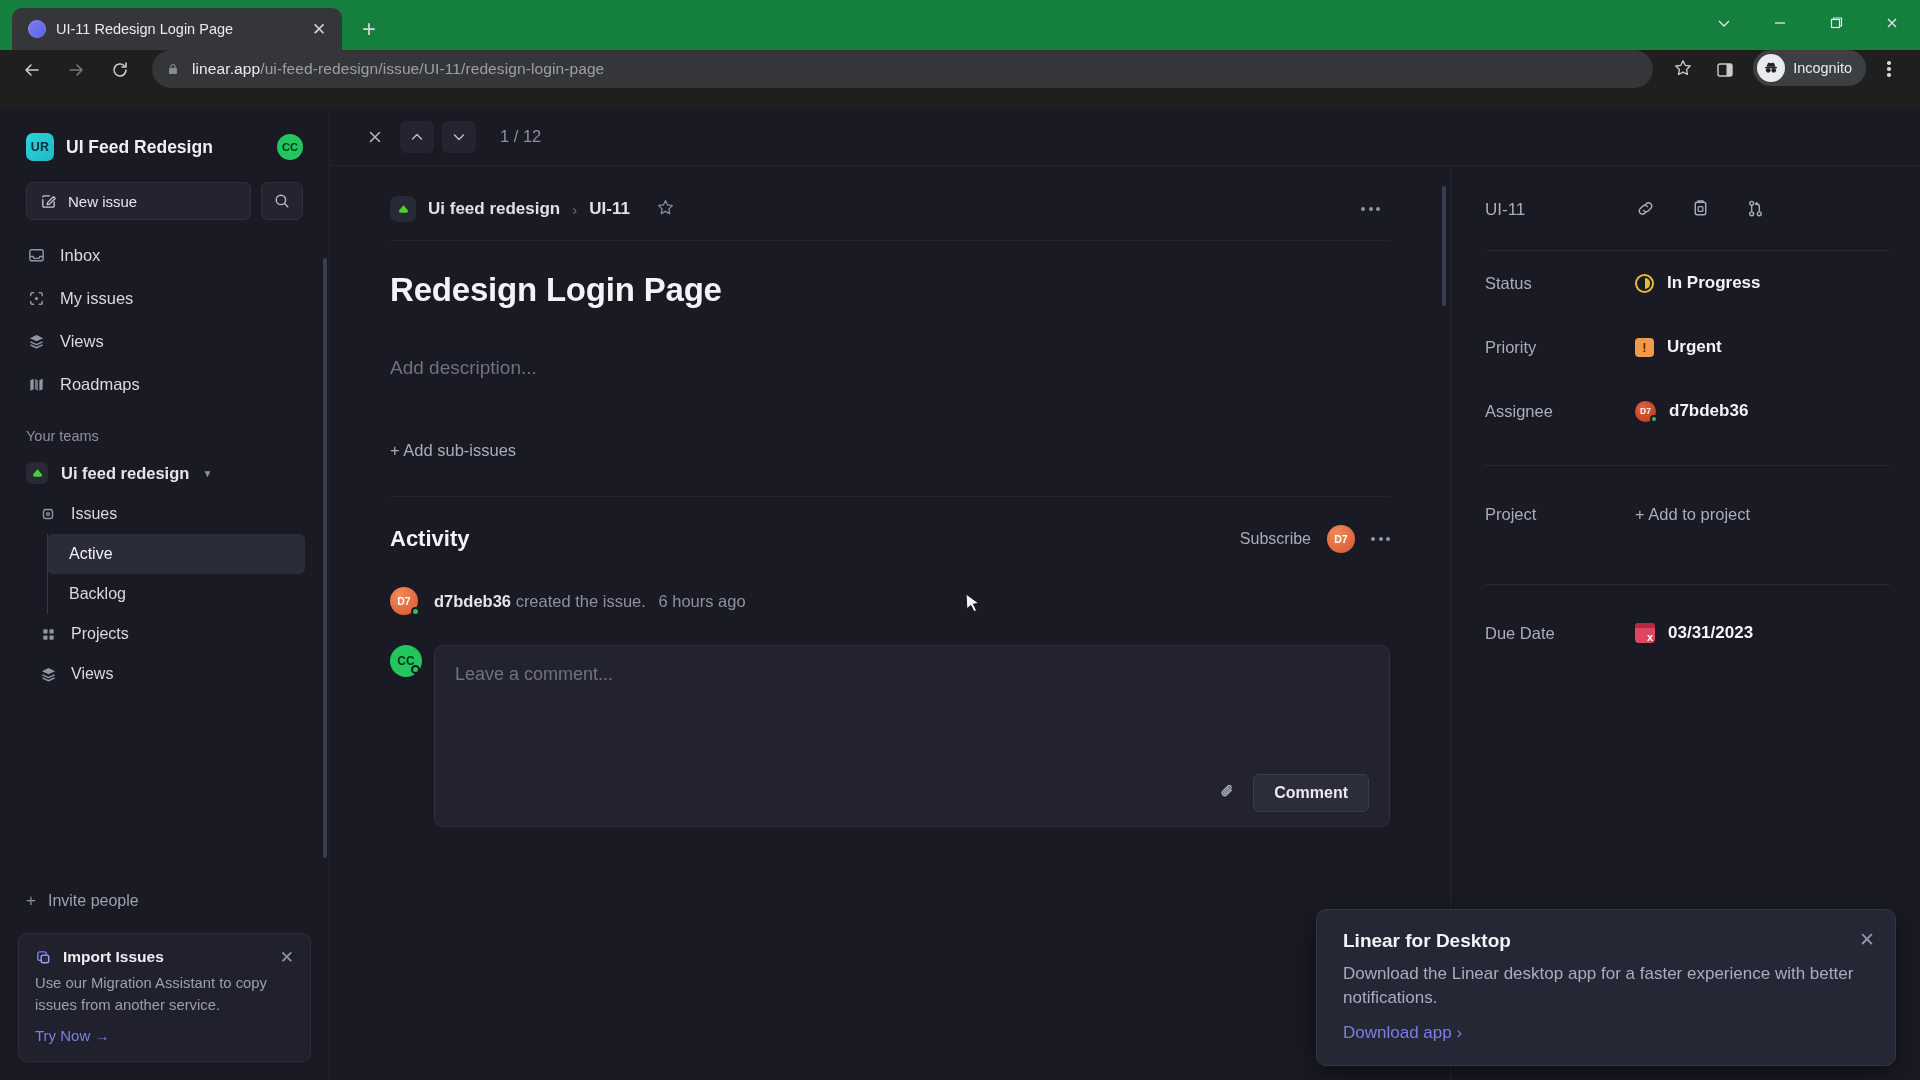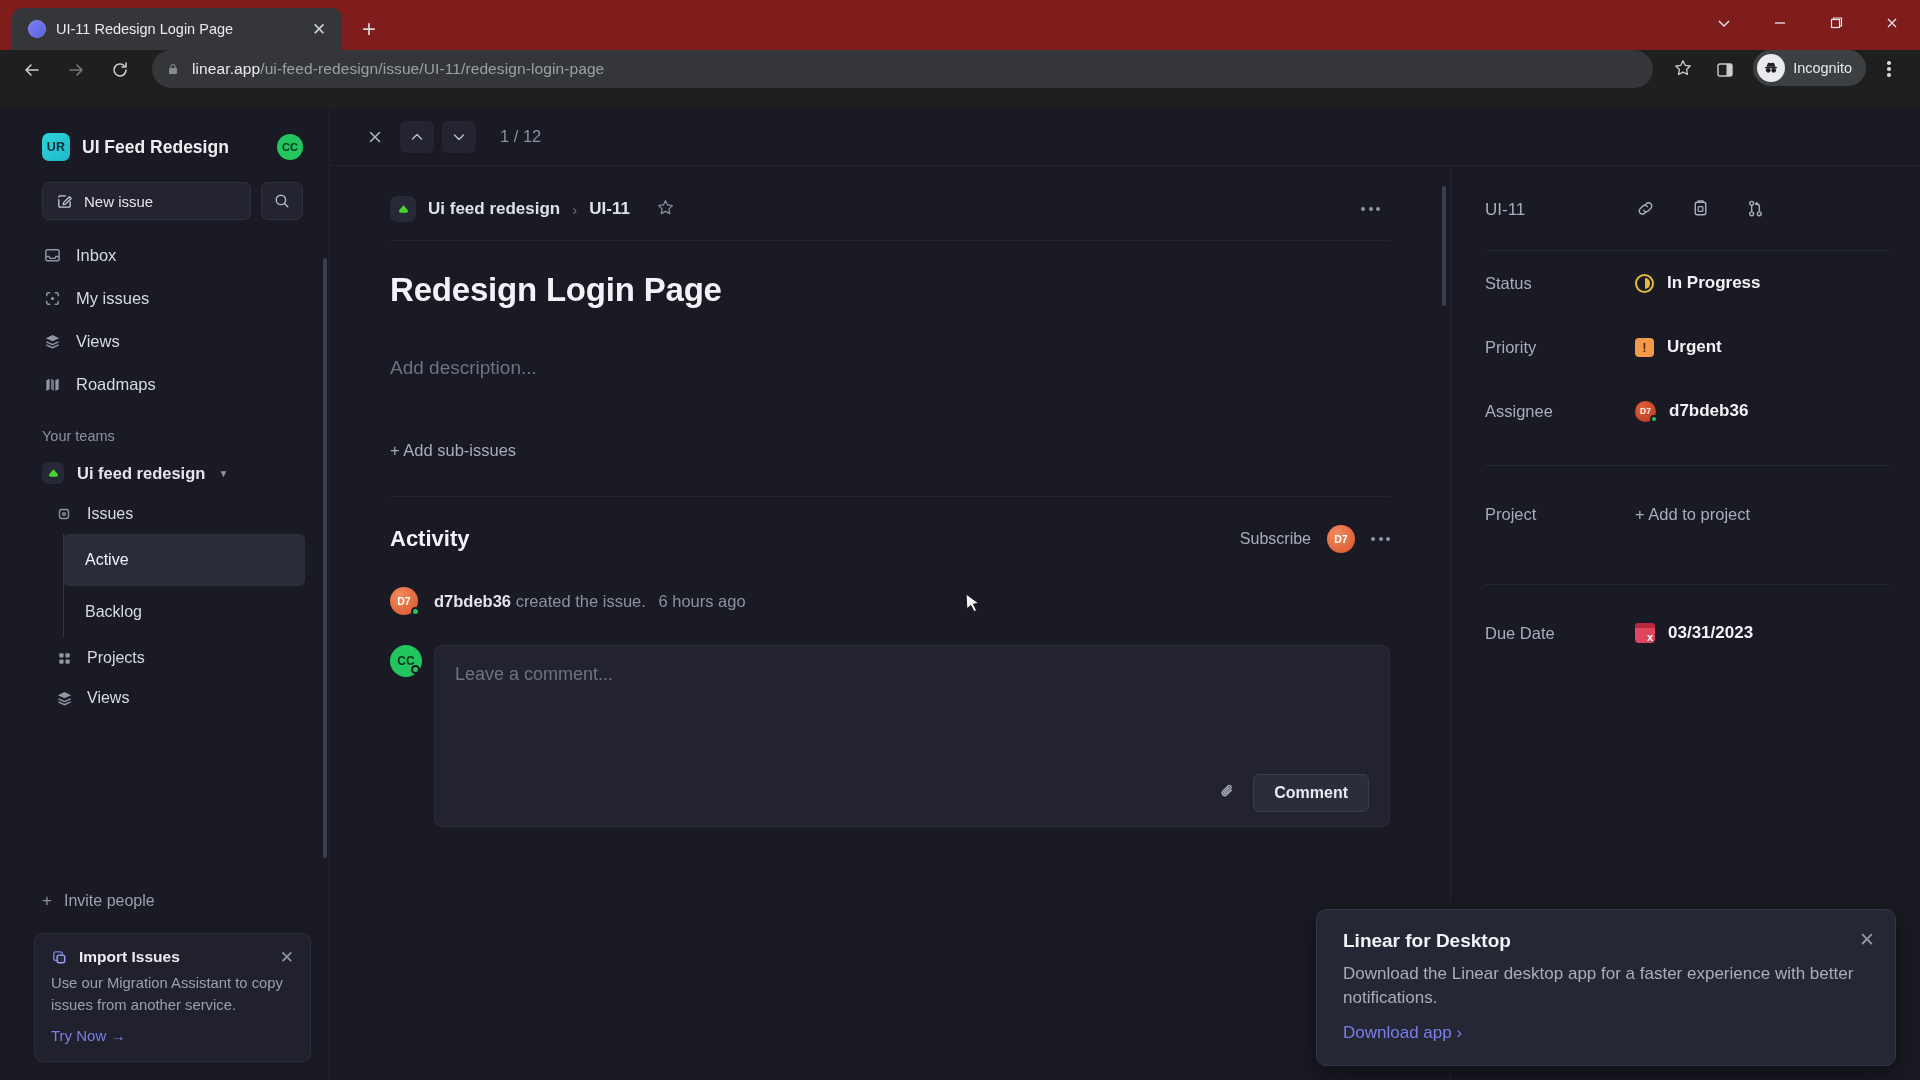--- a/index.html
+++ b/index.html
@@ -7,21 +7,21 @@
     width: 1920px; height: 1080px;
     background: #1f1f1f;
     font-family: "Liberation Sans", sans-serif;
     overflow: hidden;
   }
 
   
   .browser { width: 1920px; height: 1080px; display: flex; flex-direction: column; }
 
   .tabstrip {
-    height: 50px; background: #7f1d1d; display: flex; align-items: flex-end;
+    height: 50px; background: #15803d; display: flex; align-items: flex-end;
     padding-left: 12px; position: relative;
   }
   .tab {
     width: 330px; height: 42px; background: #35363a; border-radius: 10px 10px 0 0;
     display: flex; align-items: center; padding: 0 10px 0 16px; gap: 10px;
     position: relative;
   }
   .tab-favicon {
     width: 18px; height: 18px; border-radius: 50%;
     background: linear-gradient(135deg,#7b7ff6,#5a5fe0);
@@ -83,21 +83,21 @@
     box-shadow: 0 -6px 0 #d4d6da, 0 6px 0 #d4d6da; }
 
   
   .app {
     flex: 1; display: flex; background: #191a23; position: relative; overflow: hidden;
   }
 
   
   .sidebar {
     width: 330px; flex: 0 0 330px; background: #191a23; position: relative;
-    display: flex; flex-direction: column; padding: 18px 0 0 16px;
+    display: flex; flex-direction: column; padding: 18px 0 0 0;
     border-right: 1px solid #23242f;
   }
   .ws-row { display: flex; align-items: center; padding: 0 26px; height: 42px; gap: 12px; }
   .ws-logo {
     width: 28px; height: 28px; border-radius: 7px;
     background: linear-gradient(135deg,#2bd4d9,#1fb8c9);
     color: #04303a; font-size: 12.5px; font-weight: 700; letter-spacing: .3px;
     display: flex; align-items: center; justify-content: center;
   }
   .ws-name { color: #edeef2; font-size: 17.5px; font-weight: 600; flex: 1; }
@@ -144,21 +144,21 @@
     margin: 0 14px; padding: 0 12px 0 24px; border-radius: 6px;
     color: #d8dae2; font-size: 16px;
   }
   .sub-item .ic { width: 20px; display:flex; justify-content:center; color: #9196a5; }
   .leaf-wrap { position: relative; margin-left: 47px; }
   .leaf-wrap::before {
     content: ""; position: absolute; left: 0; top: 0; bottom: 0;
     width: 1px; background: #33364a;
   }
   .leaf {
-    height: 52px; display: flex; align-items: center; padding-left: 22px;
+    height: 40px; display: flex; align-items: center; padding-left: 22px;
     color: #d8dae2; font-size: 16px; border-radius: 6px; margin-right: 24px;
   }
   .leaf.active { background: #2a2c3a; color: #f2f3f7; }
 
   .sb-spacer { flex: 1; }
   .invite {
     display: flex; align-items: center; gap: 12px; padding: 0 26px; height: 44px;
     color: #9ba0ae; font-size: 16px;
   }
 

